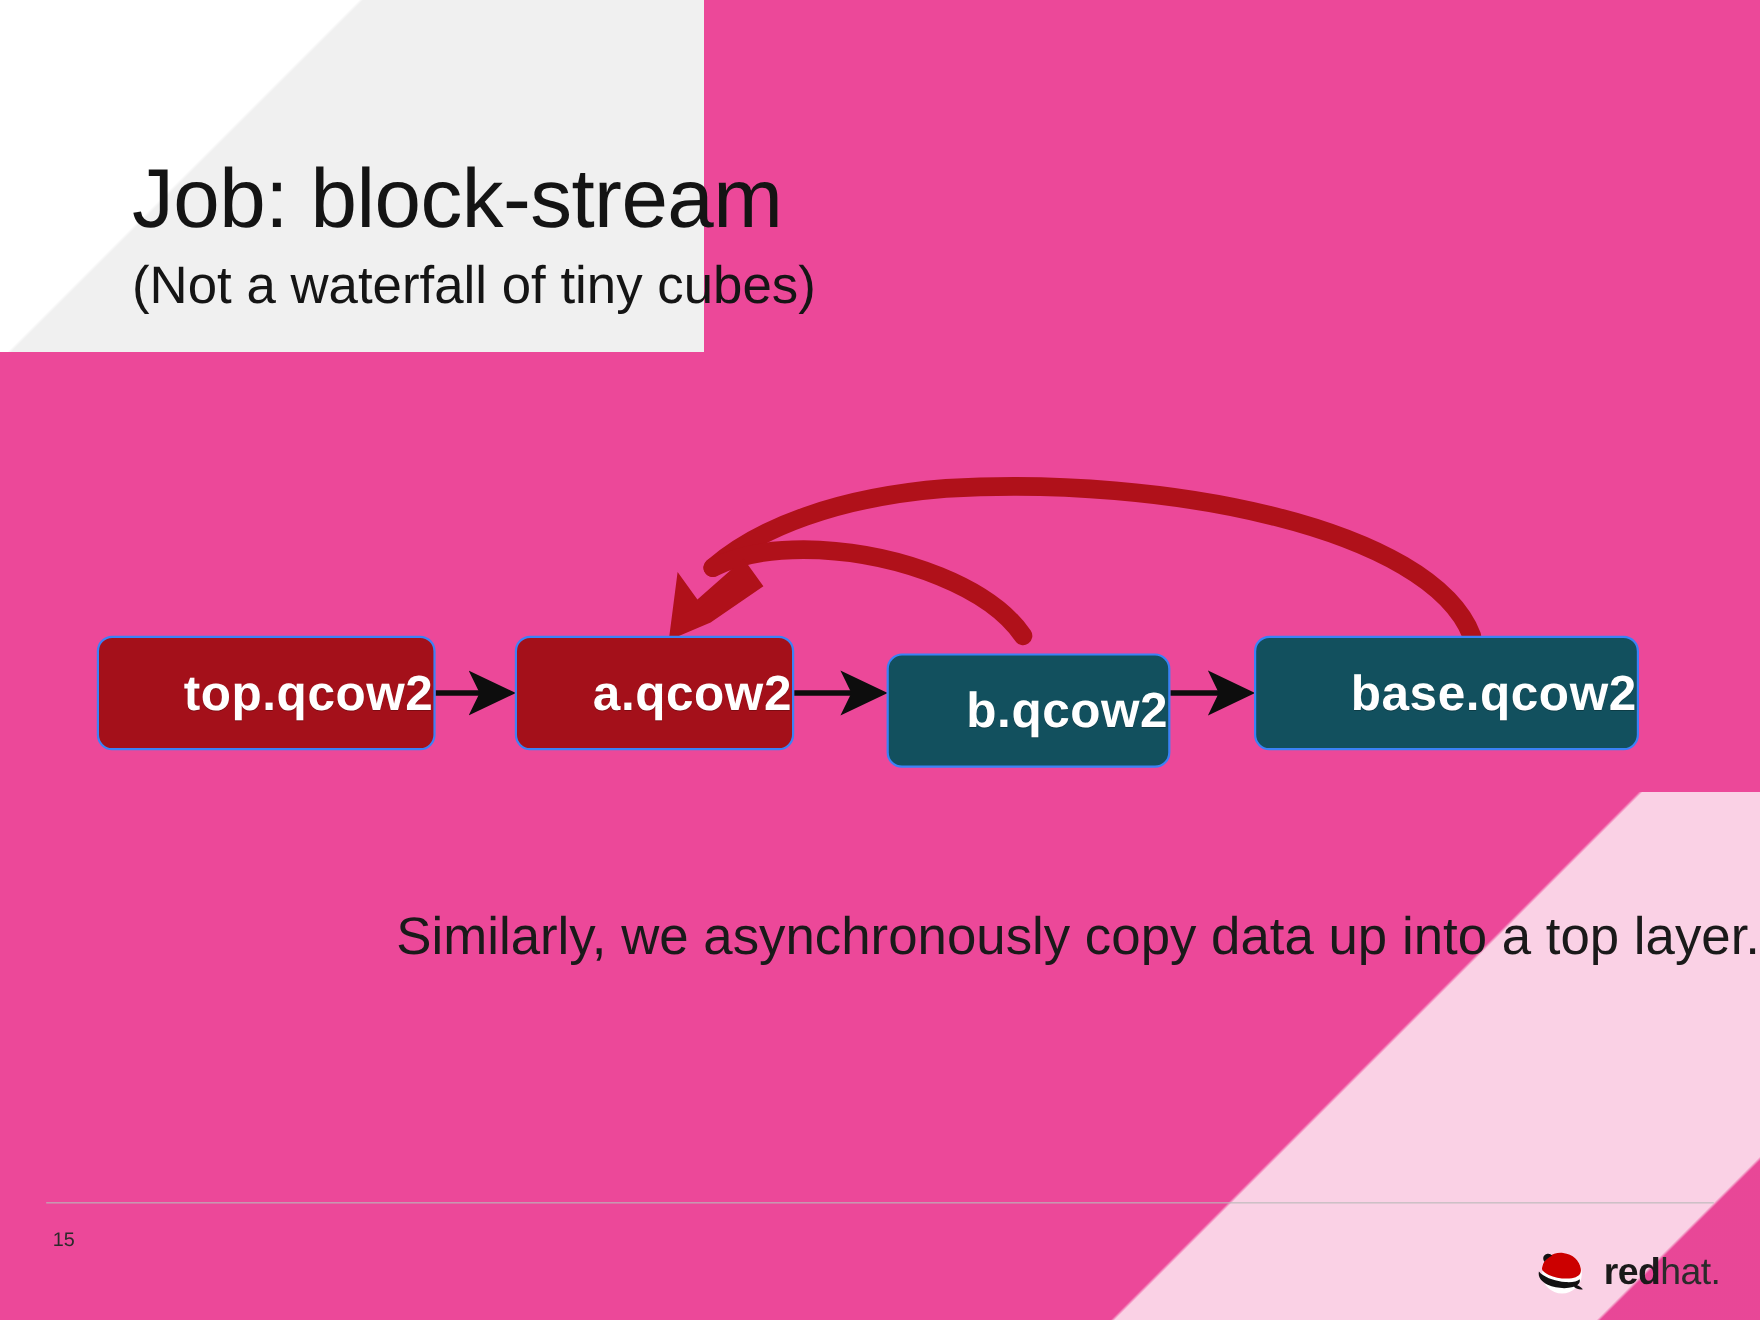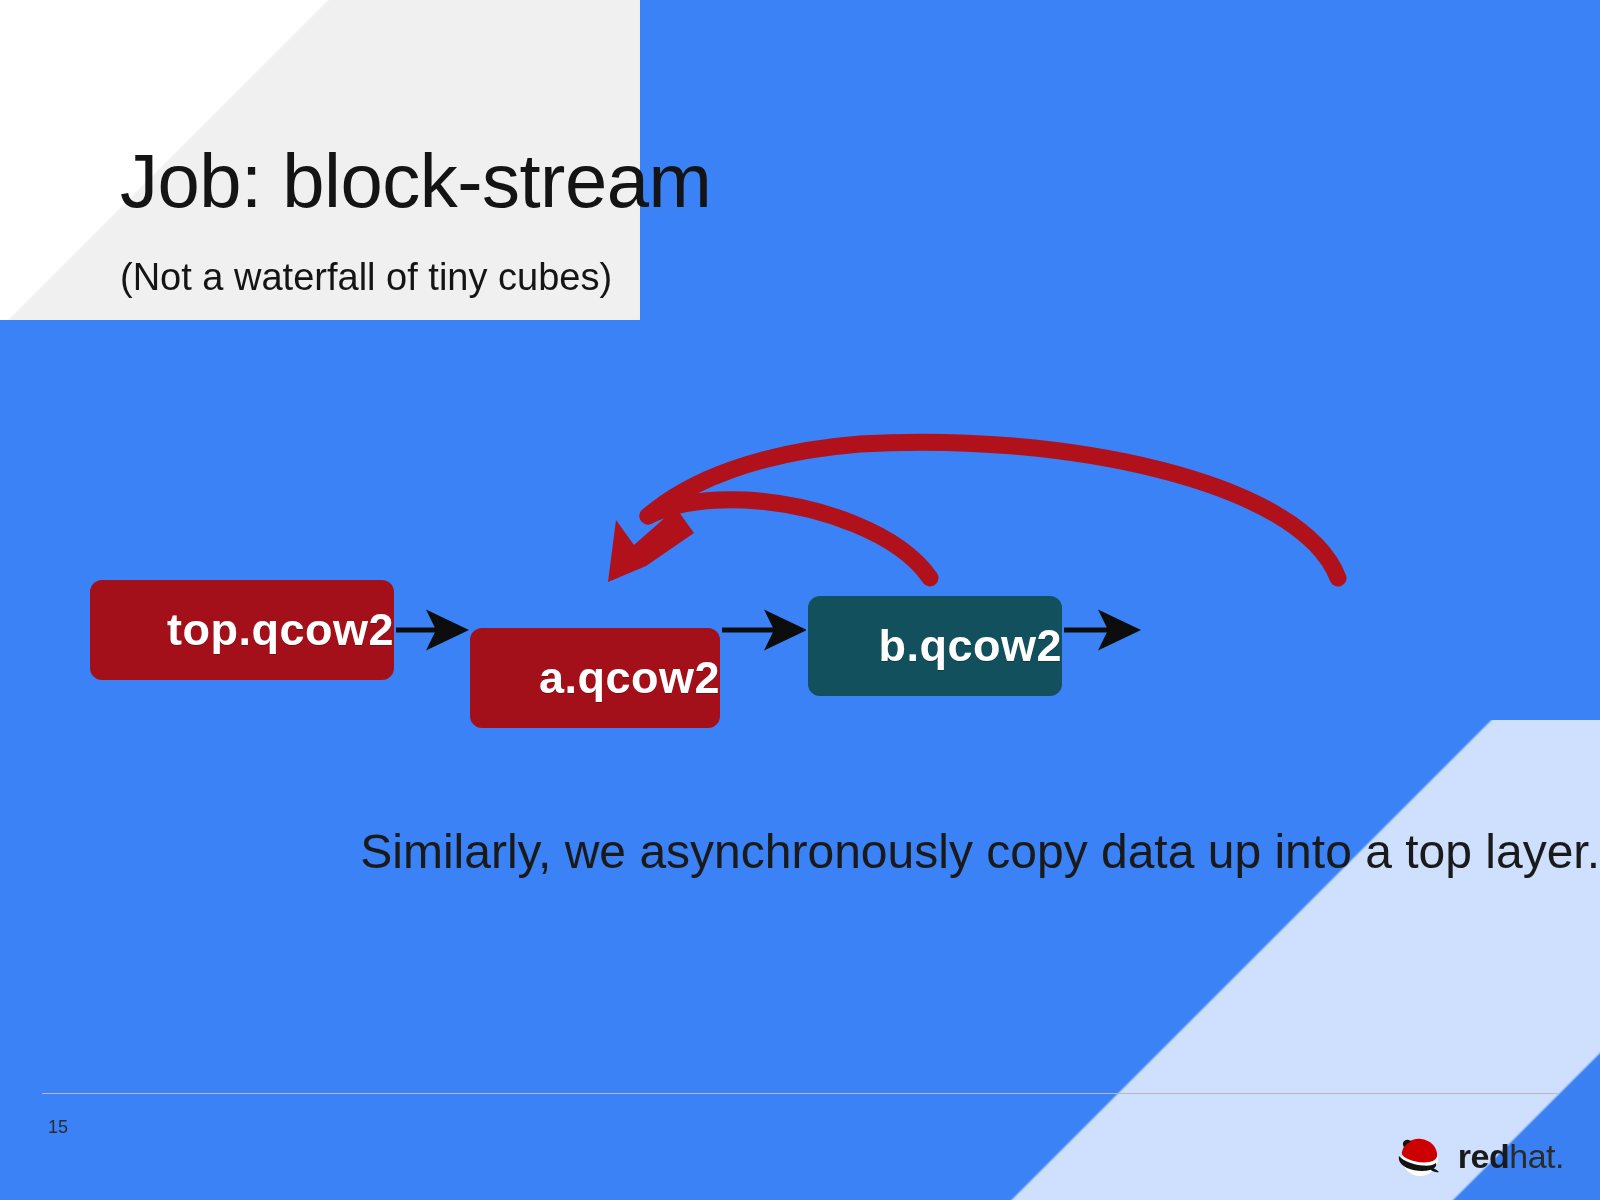--- a/index.html
+++ b/index.html
@@ -7,21 +7,21 @@
     padding: 0;
     background: #ffffff;
   }
   body {
     font-family: "Liberation Sans", sans-serif;
   }
   #slide {
     position: relative;
     width: 1600px;
     height: 1200px;
-    background: #3b82f6;
+    background: #ec4899;
     overflow: hidden;
   }
   
   .corner-pattern {
     position: absolute;
     left: 0;
     top: 0;
     width: 300px;
     height: 260px;
     opacity: 0.55;
@@ -52,22 +52,22 @@
     top: 137px;
     font-size: 76px;
     font-weight: 400;
     letter-spacing: -0.5px;
     color: #141414;
     white-space: nowrap;
   }
   .subtitle {
     position: absolute;
     left: 120px;
-    top: 256px;
-    font-size: 38px;
+    top: 232px;
+    font-size: 48px;
     font-weight: 400;
     color: #151515;
     white-space: nowrap;
   }
   .caption {
     position: absolute;
     left: 0;
     right: 0;
     top: 824px;
     text-align: right;
@@ -183,25 +183,28 @@
     <g>
       <path d="M1338,578 C1300,480 1060,432 860,444 C760,452 690,480 648,516" fill="none" stroke="#b0111a" stroke-width="17" stroke-linecap="round"></path>
       <path d="M930,578 C900,534 820,504 745,500 C700,498 668,506 648,516" fill="none" stroke="#b0111a" stroke-width="17" stroke-linecap="round"></path>
       <polygon points="608,582 616,520 634,545 676,508 694,533 646,566" fill="#b0111a"></polygon>
     </g>
   </svg>
 
   <div class="node" style="left:88px;  top:578px; width:308px; height:104px; background:#a4101a;">
     <span>top.qcow2</span>
   </div>
-  <div class="node" style="left:468px; top:578px; width:254px; height:104px; background:#a4101a;margin-top:48px;">
+  <div class="node" style="left:468px; top:578px; width:254px; height:104px; background:#a4101a;">
     <span>a.qcow2</span>
   </div>
   <div class="node" style="left:806px; top:578px; width:258px; height:104px; background:#12505e;margin-top:16px;">
     <span>b.qcow2</span>
+  </div>
+  <div class="node" style="left:1140px; top:578px; width:350px; height:104px; background:#12505e;">
+    <span>base.qcow2</span>
   </div>
 
   <div class="caption">Similarly, we asynchronously copy data up into a top layer.</div>
 
   <div class="footer-rule"></div>
   <div class="footer-page">15</div>
 
   <div class="logo">
     <svg width="60" height="44" viewBox="0 0 60 44" xmlns="http://www.w3.org/2000/svg">
       <circle cx="30" cy="24" r="18" fill="#ffffff"></circle>

